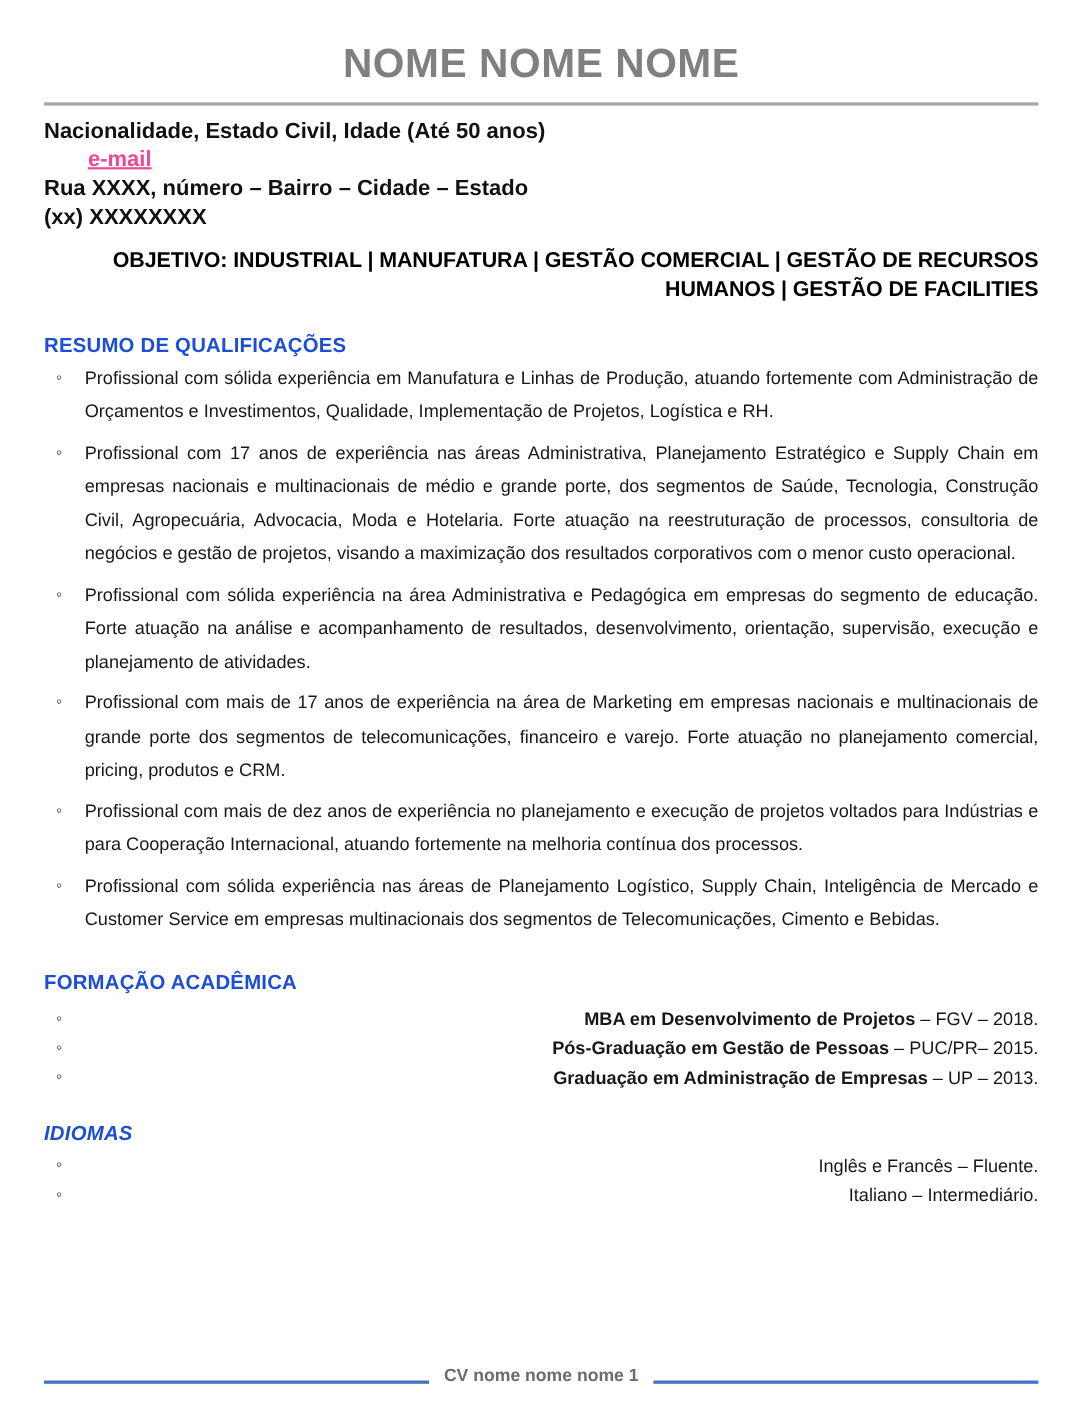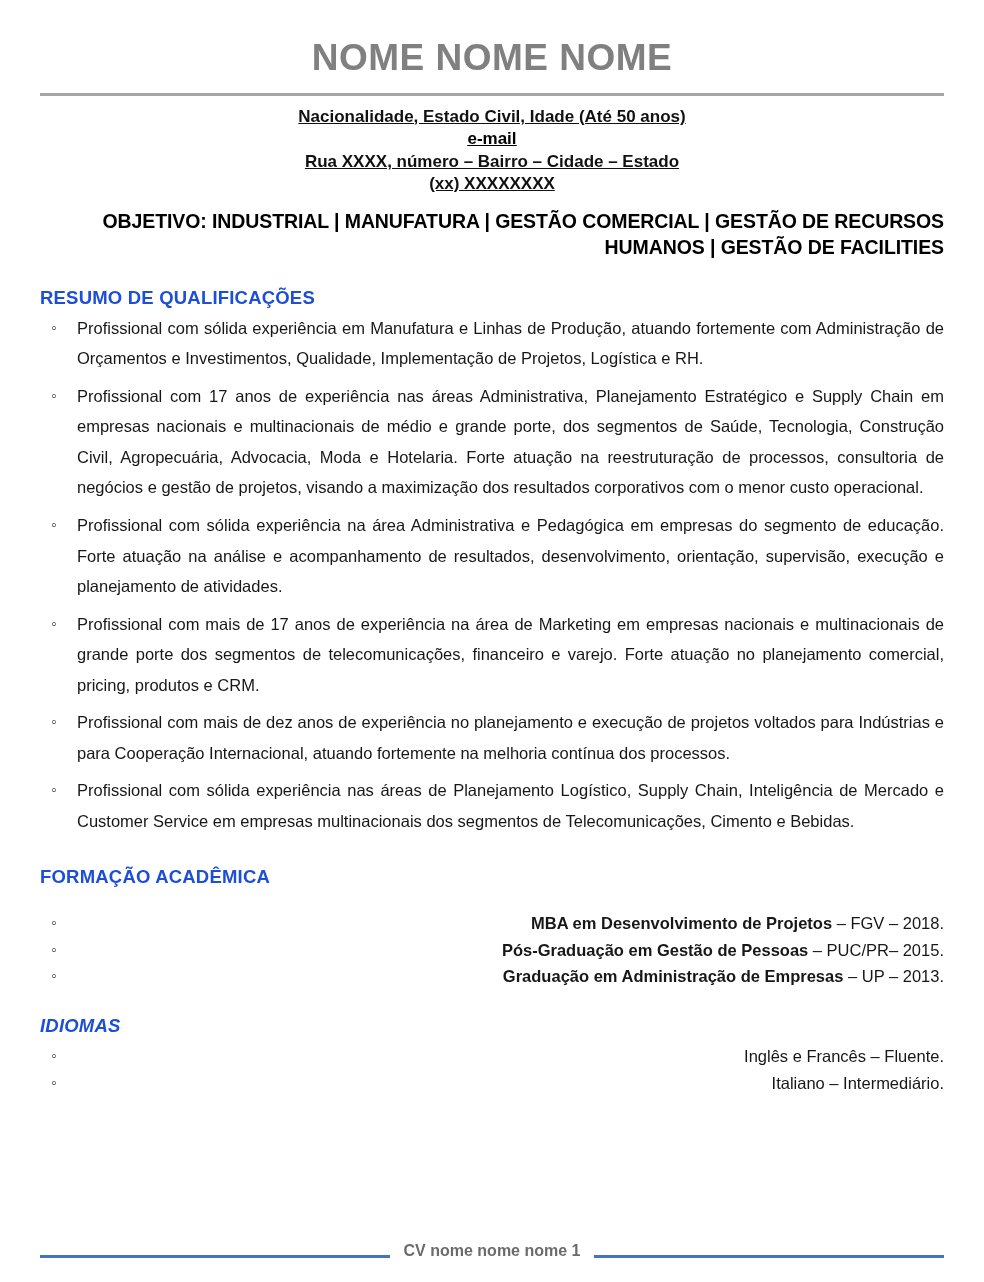--- a/index.html
+++ b/index.html
@@ -35,34 +35,34 @@
     padding-top: 38px;
     line-height: 1.1;
   }
   .name-rule {
     border: none;
     border-top: 3px solid #a6a6a6;
     margin: 14px 0 10px 0;
     width: 100%;
   }
   .contact-block {
-    text-align: center;
-    font-size: 17px;
+    text-align: left;
+    font-size: 20px;
     font-weight: bold;
     line-height: 1.32;
     color: #111111;
-    text-decoration: underline;
   }
   .contact-line {
     display: block;
   }
   .email-link {
-    color: #000000;
+    color: #ec4899;
     text-decoration: underline;
     font-weight: bold;
+    margin-left: 40px;
   }
   .objective {
     text-align: right;
     font-size: 19.5px;
     font-weight: bold;
     color: #000000;
     line-height: 1.32;
     margin-top: 14px;
     letter-spacing: -0.1px;
   }
@@ -104,21 +104,21 @@
     line-height: 1.6;
     margin-bottom: 0px;
     text-align: right;
   }
   .edu-title {
     font-weight: bold;
   }
   .section.formacao { margin-top: 30px; }
   .section.idiomas  { margin-top: 26px; }
   .section.idiomas .section-heading { margin-bottom: 6px; font-style: italic; }
-  .section.formacao .section-heading { margin-bottom: 22px; }
+  .section.formacao .section-heading { margin-bottom: 10px; }
 
   
   .footer {
     position: absolute;
     left: 0;
     right: 0;
     bottom: 22px;
     display: flex;
     align-items: flex-start;
     padding: 0 40px;

